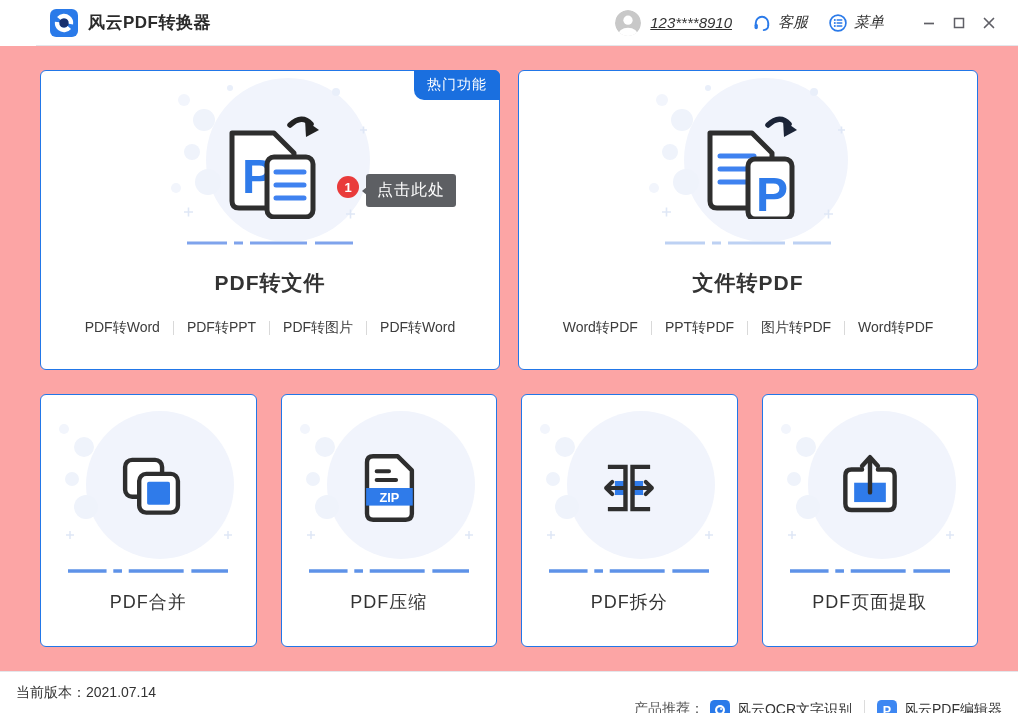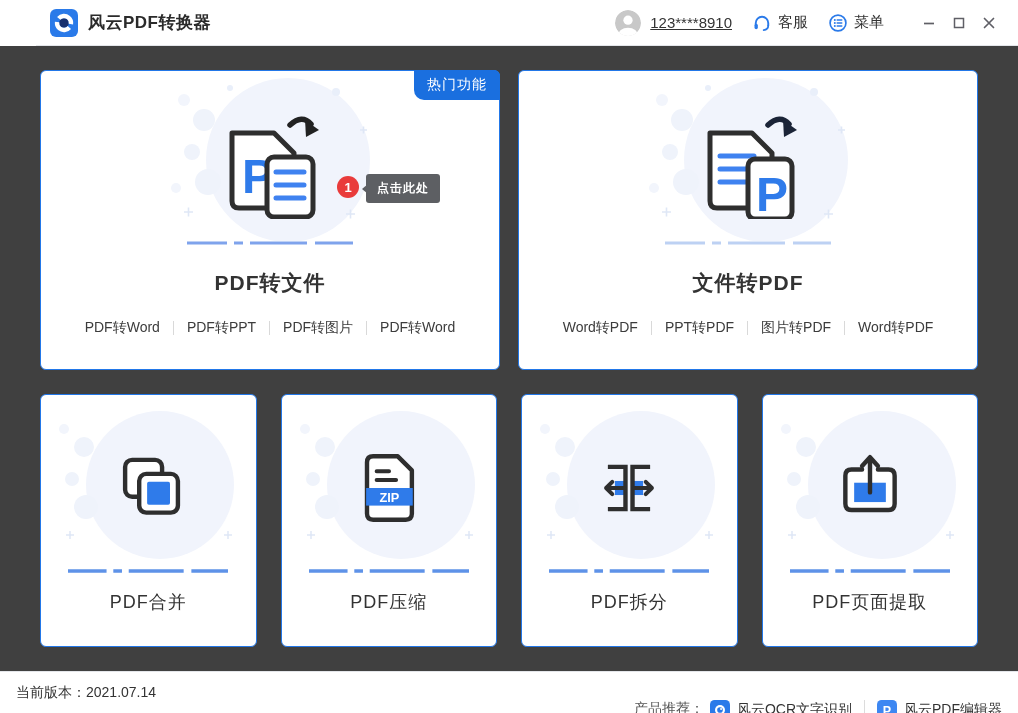--- a/index.html
+++ b/index.html
@@ -4,28 +4,28 @@
 <style>
   * { margin:0; padding:0; box-sizing:border-box; }
   html,body { width:1018px; height:713px; }
   body { font-family:"Liberation Sans","DejaVu Sans",sans-serif; background:#fff; overflow:hidden; }
   .window { width:1018px; height:713px; display:flex; flex-direction:column; }
 
   
   .titlebar { height:46px; background:#fff; border-bottom:1px solid #e4e6ea; display:flex; align-items:center; padding:0 14px; flex:0 0 auto;margin-left:36px; }
   .tb-left { display:flex; align-items:center; gap:10px; }
   .app-title { font-size:17px; font-weight:700; color:#2b2b2b; letter-spacing:.5px; }
-  .tb-right { margin-left:auto; display:flex; align-items:center; }
+  .tb-right { margin-left:auto; display:flex; align-items:center;font-style:italic; }
   .account-link { font-size:15px; color:#333; text-decoration:underline; margin-left:9px; cursor:pointer; }
   .tb-btn { display:flex; align-items:center; gap:6px; margin-left:20px; cursor:pointer; font-size:15px; color:#333; }
   .win-controls { display:flex; align-items:center; margin-left:30px; }
   .win-btn { width:30px; height:30px; display:flex; align-items:center; justify-content:center; cursor:pointer; }
 
   
-  .content { flex:1 1 auto; background:#404040; padding:24px 40px; }
+  .content { flex:1 1 auto; background:#fca5a5; padding:24px 40px; }
   .hero-row { display:flex; gap:18px; }
   .card { background:#fff; border:1px solid #2277e8; border-radius:6px; position:relative; cursor:pointer; }
   .hero-card { width:460px; height:300px; }
   .tools-row { display:flex; gap:24px; margin-top:24px; }
   .tool-card { width:236px; height:253px; }
 
   .badge { position:absolute; top:-1px; right:-1px; background:#1a6fdf; color:#fff; font-size:14px; padding:6px 13px; border-radius:0 6px 0 10px; letter-spacing:1px; z-index:3; }
 
   .art { position:relative; height:170px; overflow:hidden; }
   .tool-card .art { height:172px; }
@@ -38,21 +38,21 @@
   .dash-tool { color:#5e92e8; margin-top:2px; }
 
   .hero-title { text-align:center; font-size:21px; font-weight:700; color:#333; margin-top:24px; letter-spacing:1px; }
   .sub-items { display:flex; justify-content:center; align-items:center; margin-top:22px; }
   .sub-item { font-size:14px; color:#3c3c3c; cursor:pointer; white-space:nowrap; }
   .sep { width:1px; height:14px; background:#d9d9d9; margin:0 13px; }
 
   .tool-title { text-align:center; font-size:18px; font-weight:400; color:#333; margin-top:17px; letter-spacing:1px; }
 
   .notify { position:absolute; left:calc(50% + 67px); top:105px; width:22px; height:22px; border-radius:50%; background:#e93b3b; color:#fff; font-size:13px; font-weight:700; display:flex; align-items:center; justify-content:center; z-index:2; }
-  .tooltip { position:absolute; left:calc(50% + 96px); top:103px; background:#5d5f63; color:#fff; font-size:12px; padding:6px 11px; border-radius:3px; z-index:2; letter-spacing:1px;font-weight:bold; }
+  .tooltip { position:absolute; left:calc(50% + 96px); top:103px; background:#5d5f63; color:#fff; font-size:16px; padding:6px 11px; border-radius:3px; z-index:2; letter-spacing:1px; }
   .tooltip::before { content:""; position:absolute; left:-9px; top:50%; transform:translateY(-50%); border:5px solid transparent; border-right:6px solid #5d5f63; }
 
   
   .statusbar { height:42px; background:#fff; border-top:1px solid #e4e6ea; display:flex; align-items:center; padding:0 16px; flex:0 0 auto; }
   .version { font-size:14px; color:#333; }
   .recommend { margin-left:auto; display:flex; align-items:flex-start; gap:6px;margin-top:35px; }
   .recommend-label { font-size:14px; color:#555; }
   .product { display:flex; align-items:center; gap:7px; font-size:14px; color:#333; cursor:pointer; }
   .footer-sep { width:1px; height:18px; background:#dcdcdc; margin:0 6px; }
 </style>

